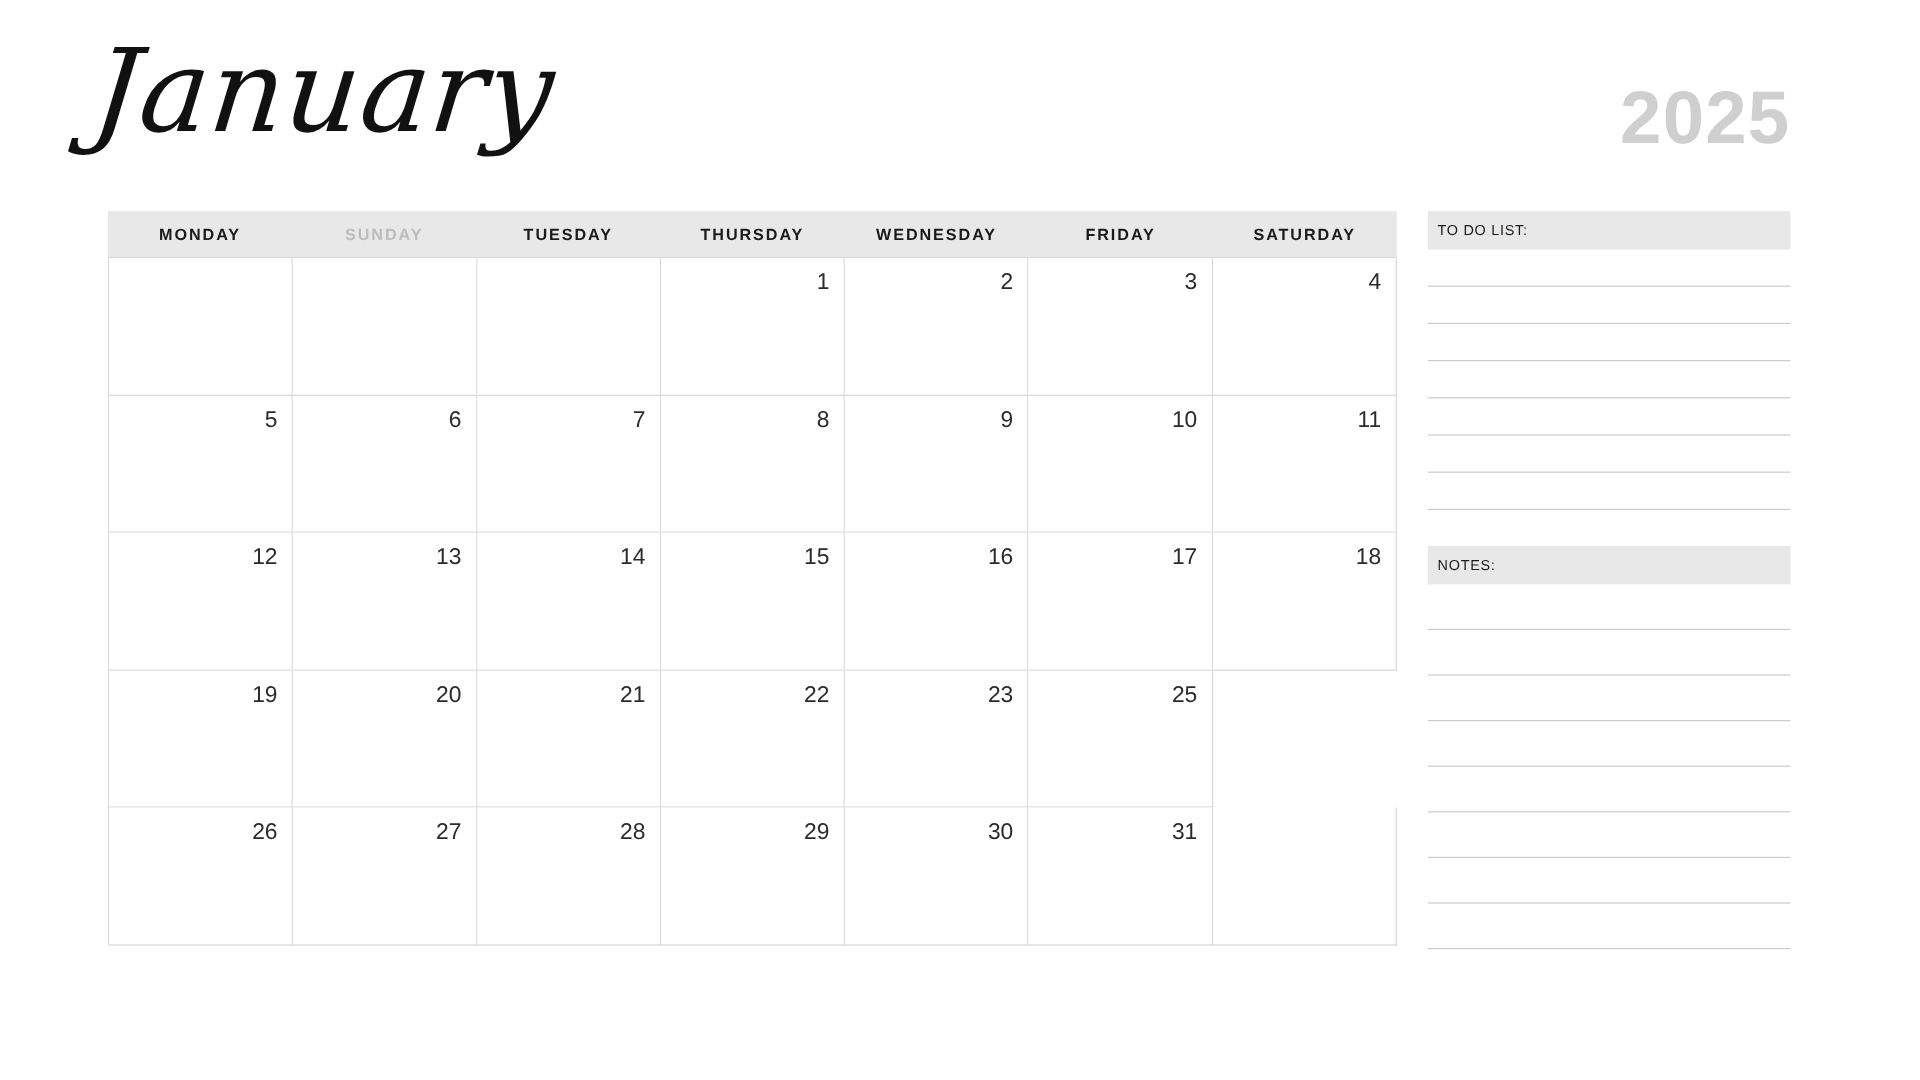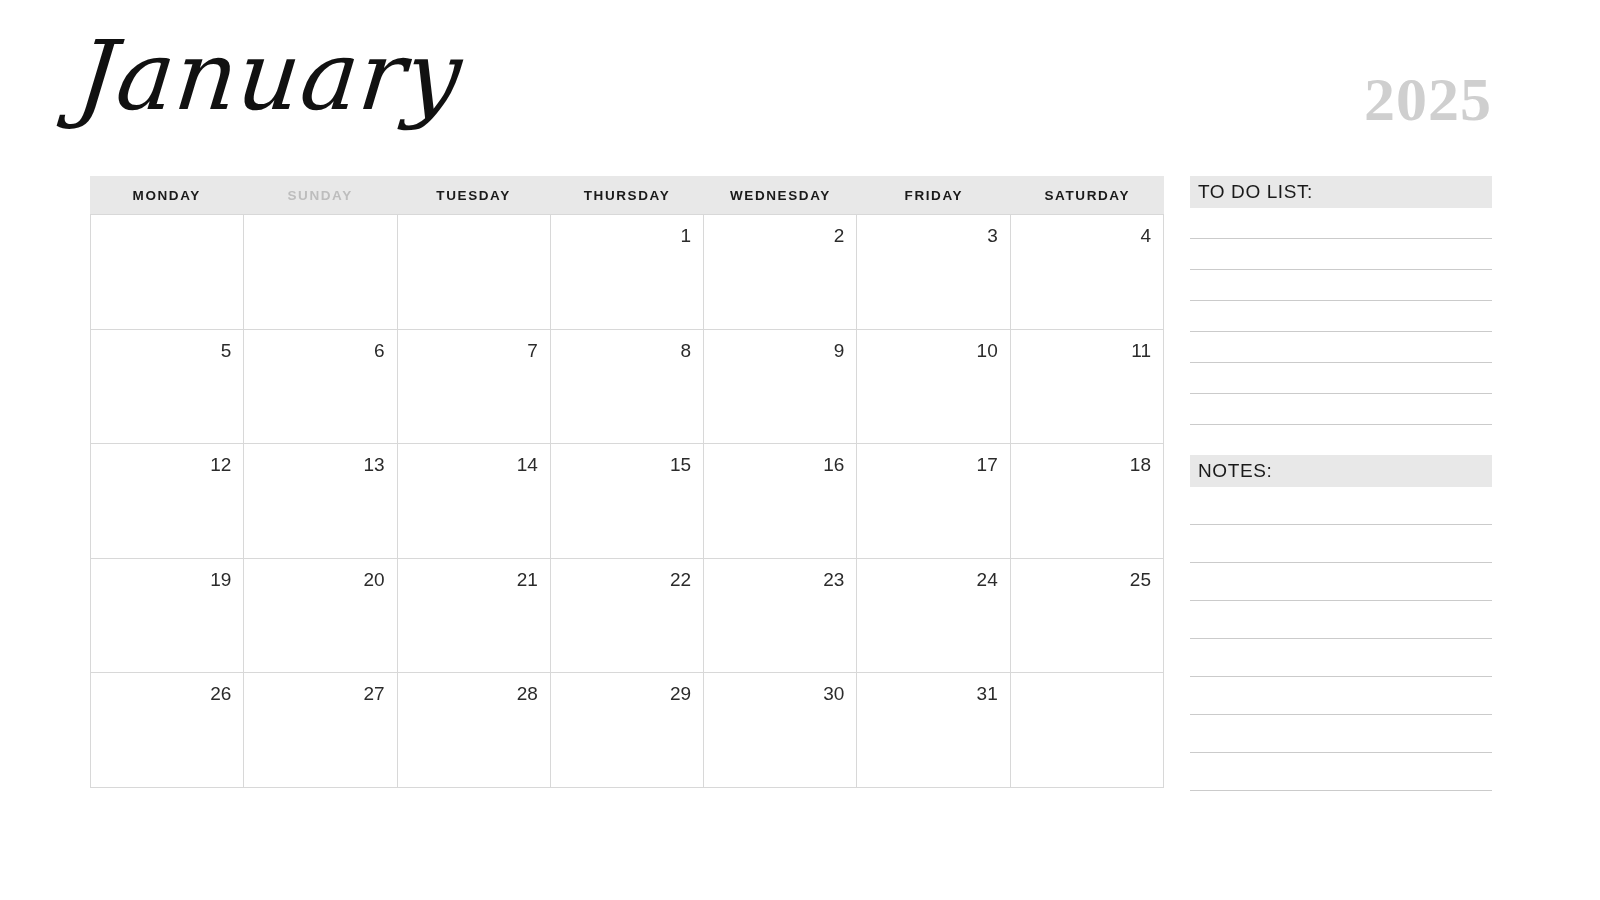--- a/index.html
+++ b/index.html
@@ -28,21 +28,21 @@
     font-size: 96px;
     line-height: 1;
     color: #111111;
     letter-spacing: 1px;
     transform: skewX(-6deg);
   }
   .year-title {
     position: absolute;
     right: 108px;
     top: 68px;
-    font-family: Liberation Serif, serif;
+    font-family: Liberation Sans, sans-serif;
     font-weight: bold;
     font-size: 62px;
     line-height: 1;
     color: #cfcfcf;
     letter-spacing: 1px;
   }
 
   
   .calendar {
     position: absolute;
@@ -97,21 +97,21 @@
     left: 1190px;
     top: 176px;
     width: 302px;
   }
   .panel-header {
     background: #e8e8e8;
     height: 32px;
     display: flex;
     align-items: center;
     padding-left: 8px;
-    font-size: 19px;
+    font-size: 12px;
     letter-spacing: 0.6px;
     color: #1a1a1a;
   }
   .lines { margin-top: 0; }
   .line {
     height: 31px;
     border-bottom: 1px solid #cbcbcb;
   }
   .todo-lines .line { height: 31px; }
   .notes-block { margin-top: 30px; }
@@ -214,23 +214,20 @@
         <div class="day-cell">
             <span class="day-num">21</span>
           </div>
         <div class="day-cell">
             <span class="day-num">22</span>
           </div>
         <div class="day-cell">
             <span class="day-num">23</span>
           </div>
         <div class="day-cell">
-            <span class="day-num">24</span>
-          </div>
-        <div class="day-cell">
             <span class="day-num">25</span>
           </div>
       </div>
 
       <div class="week">
         <div class="day-cell">
             <span class="day-num">26</span>
           </div>
         <div class="day-cell">
             <span class="day-num">27</span>

